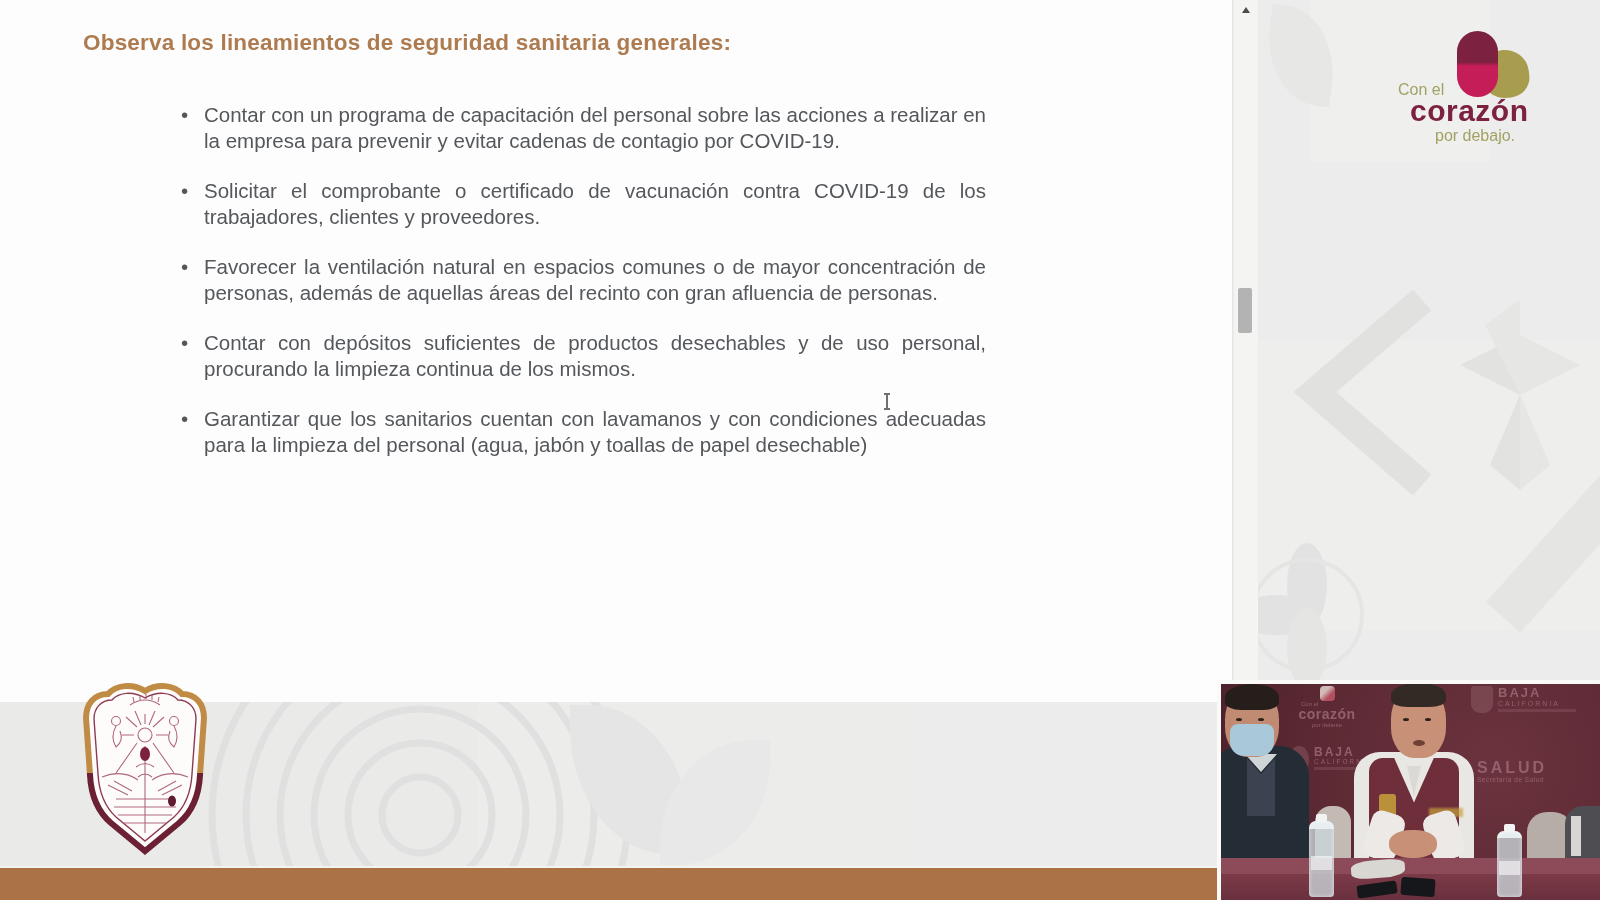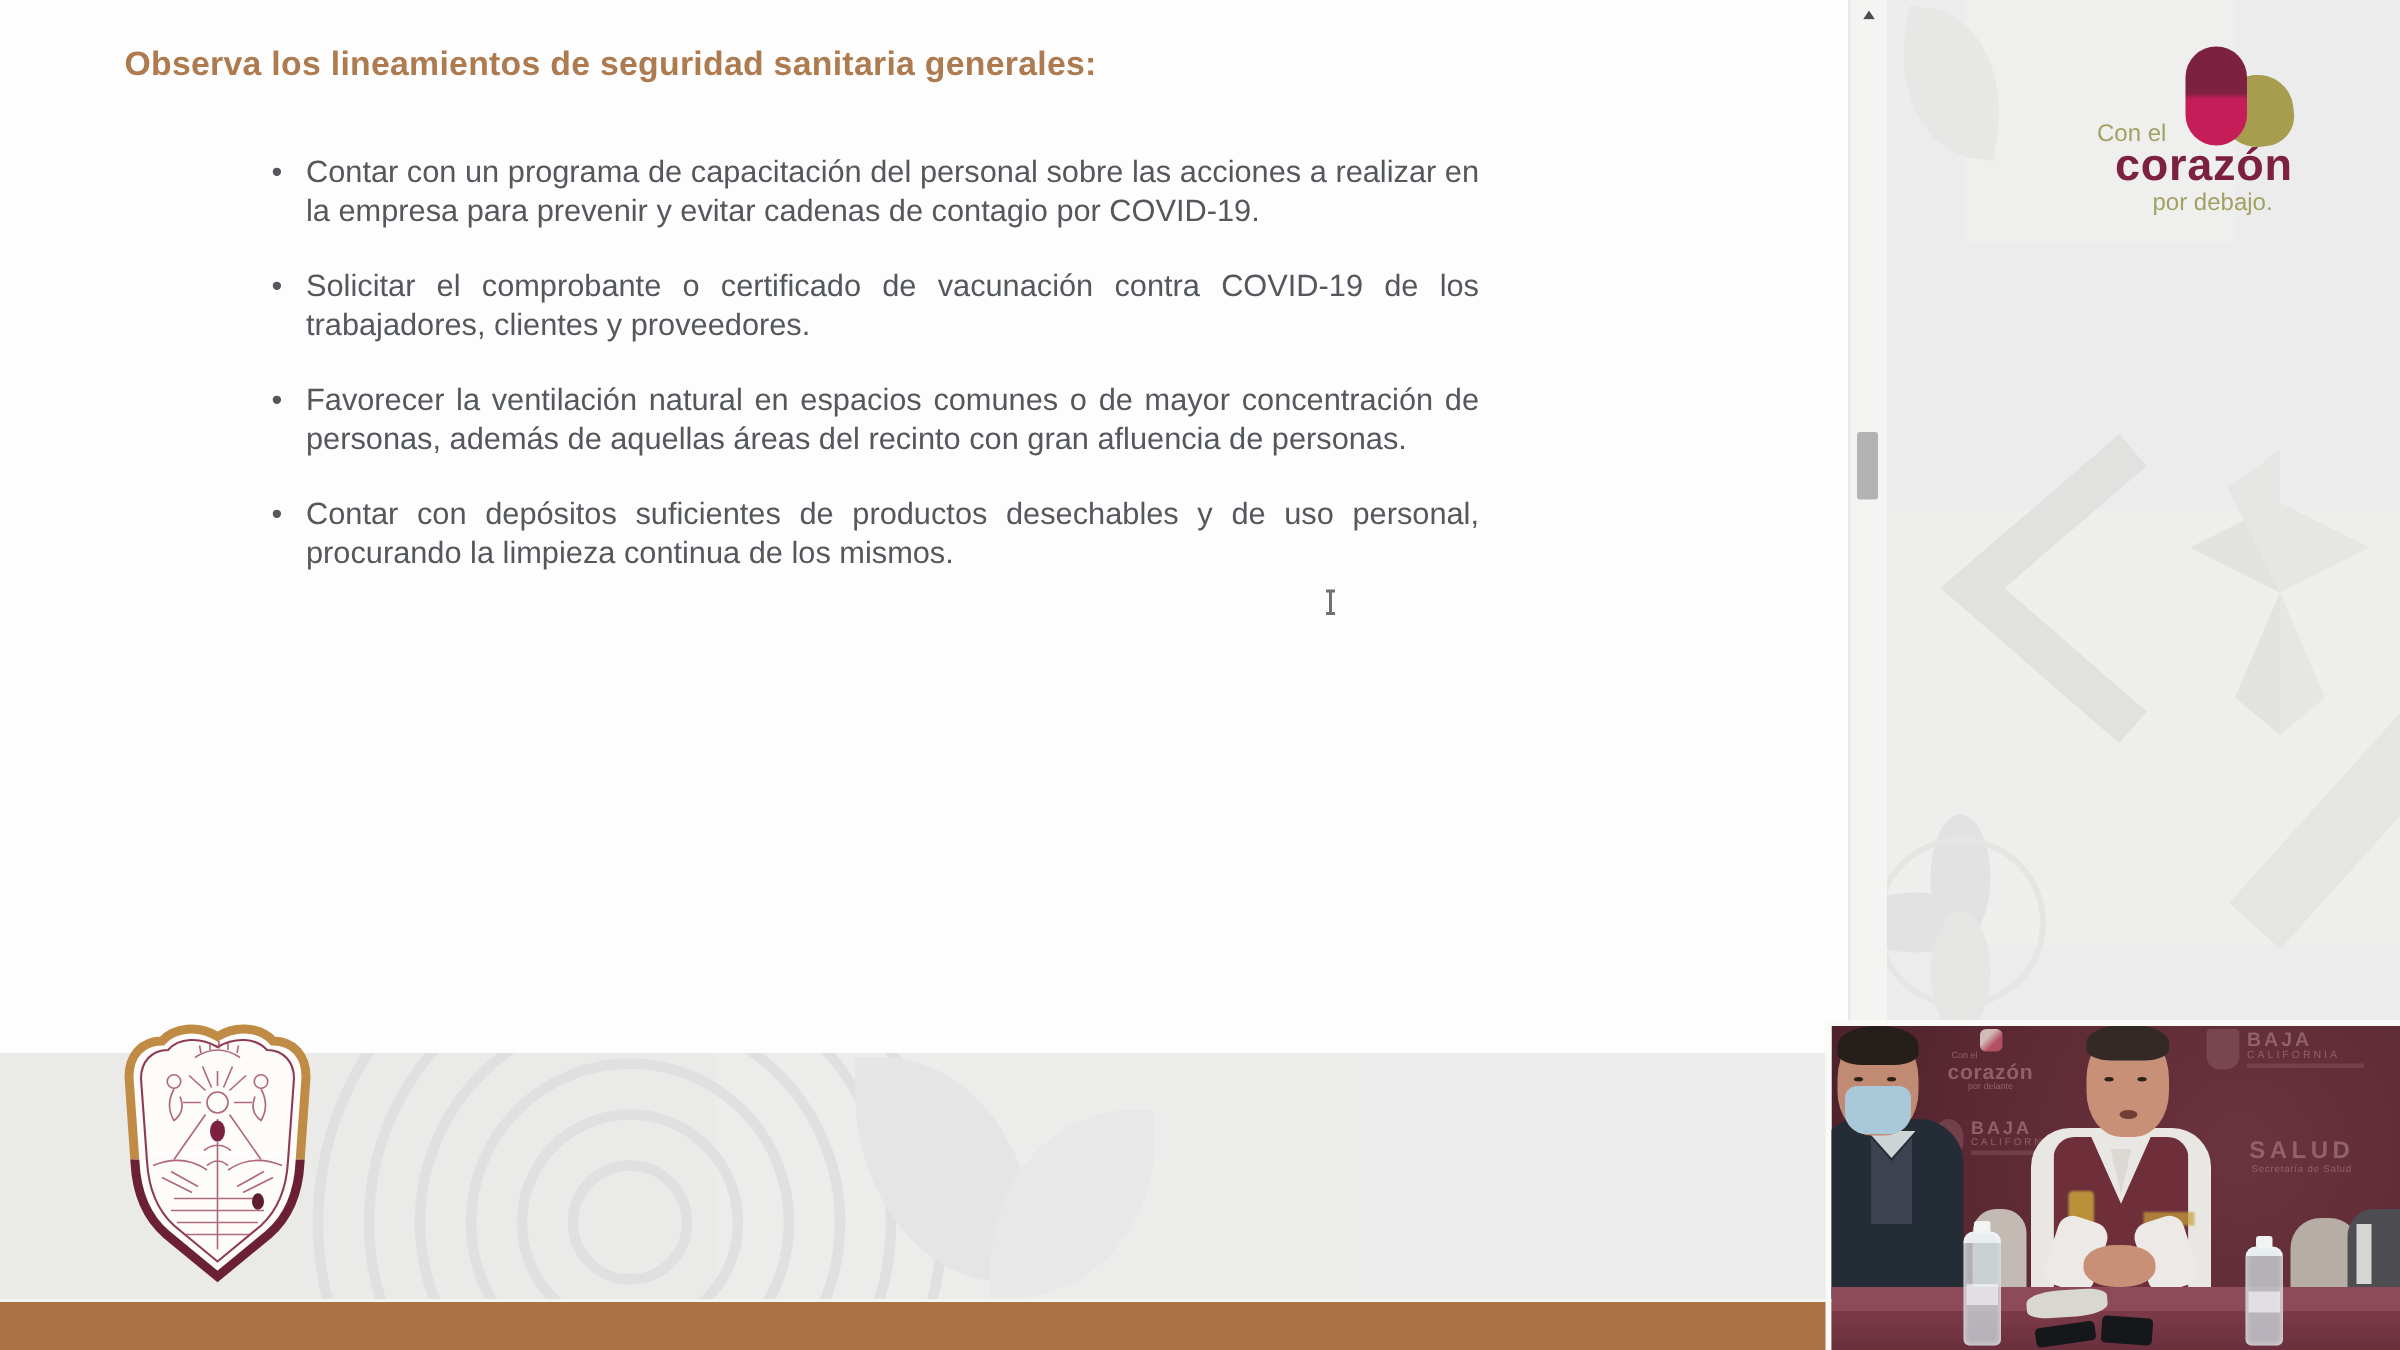--- a/index.html
+++ b/index.html
@@ -139,20 +139,21 @@
 
   <div class="bottom-bar"></div>
 
   <div class="doc">
     <h1>Observa los lineamientos de seguridad sanitaria generales:</h1>
     <ul>
       <li>Contar con un programa de capacitación del personal sobre las acciones a realizar en la empresa para prevenir y evitar cadenas de contagio por COVID-19.</li>
       <li>Solicitar el comprobante o certificado de vacunación contra COVID-19 de los trabajadores, clientes y proveedores.</li>
       <li>Favorecer la ventilación natural en espacios comunes o de mayor concentración de personas, además de aquellas áreas del recinto con gran afluencia de personas.</li>
       <li>Contar con depósitos suficientes de productos desechables y de uso personal, procurando la limpieza continua de los mismos.</li>
+      <li>Garantizar que los sanitarios cuentan con lavamanos y con condiciones adecuadas para la limpieza del personal (agua, jabón y toallas de papel desechable)</li>
     </ul>
     <div class="caret"></div>
   </div>
 
   <div class="scrollbar">
     <div class="sb-arrow"></div>
     <div class="sb-thumb"></div>
   </div>
 
   <div class="brand">
@@ -213,21 +214,21 @@
 
     <div class="v" style="left:68px;top:62px;width:115px;display:flex;gap:5px;">
       <div style="width:20px;height:25px;background:#8a5a63;opacity:.5;border-radius:50% 50% 40% 40%;"></div>
       <div class="wm" style="text-align:left;">
         <div class="big" style="font-size:12px;">BAJA</div>
         <div class="tiny" style="font-size:6.5px;">CALIFORNIA</div>
         <div class="wm-bar" style="width:70px;margin-left:0;"></div>
       </div>
     </div>
 
-    <div class="v wm" style="left:256px;top:76px;width:115px;text-align:center;">
+    <div class="v wm" style="left:256px;top:76px;width:115px;text-align:left;">
       <div class="big" style="font-size:16px;letter-spacing:3px;">SALUD</div>
       <div style="font-size:6.5px;letter-spacing:.5px;">Secretaría de Salud</div>
     </div>
 
     <div class="v" style="left:94px;top:122px;width:36px;height:54px;background:#c2bab3;border-radius:16px 16px 0 0;"></div>
     <div class="v" style="left:306px;top:128px;width:46px;height:66px;background:#b5ada6;border-radius:20px 20px 0 0;"></div>
 
     <div class="v">
       <div class="v" style="left:-8px;top:62px;width:96px;height:120px;background:#242c36;border-radius:26px 30px 0 0;"></div>
       <div class="v" style="left:26px;top:74px;width:28px;height:58px;background:#3c4250;clip-path:polygon(0 0,50% 28%,100% 0,100% 100%,0 100%);"></div>

